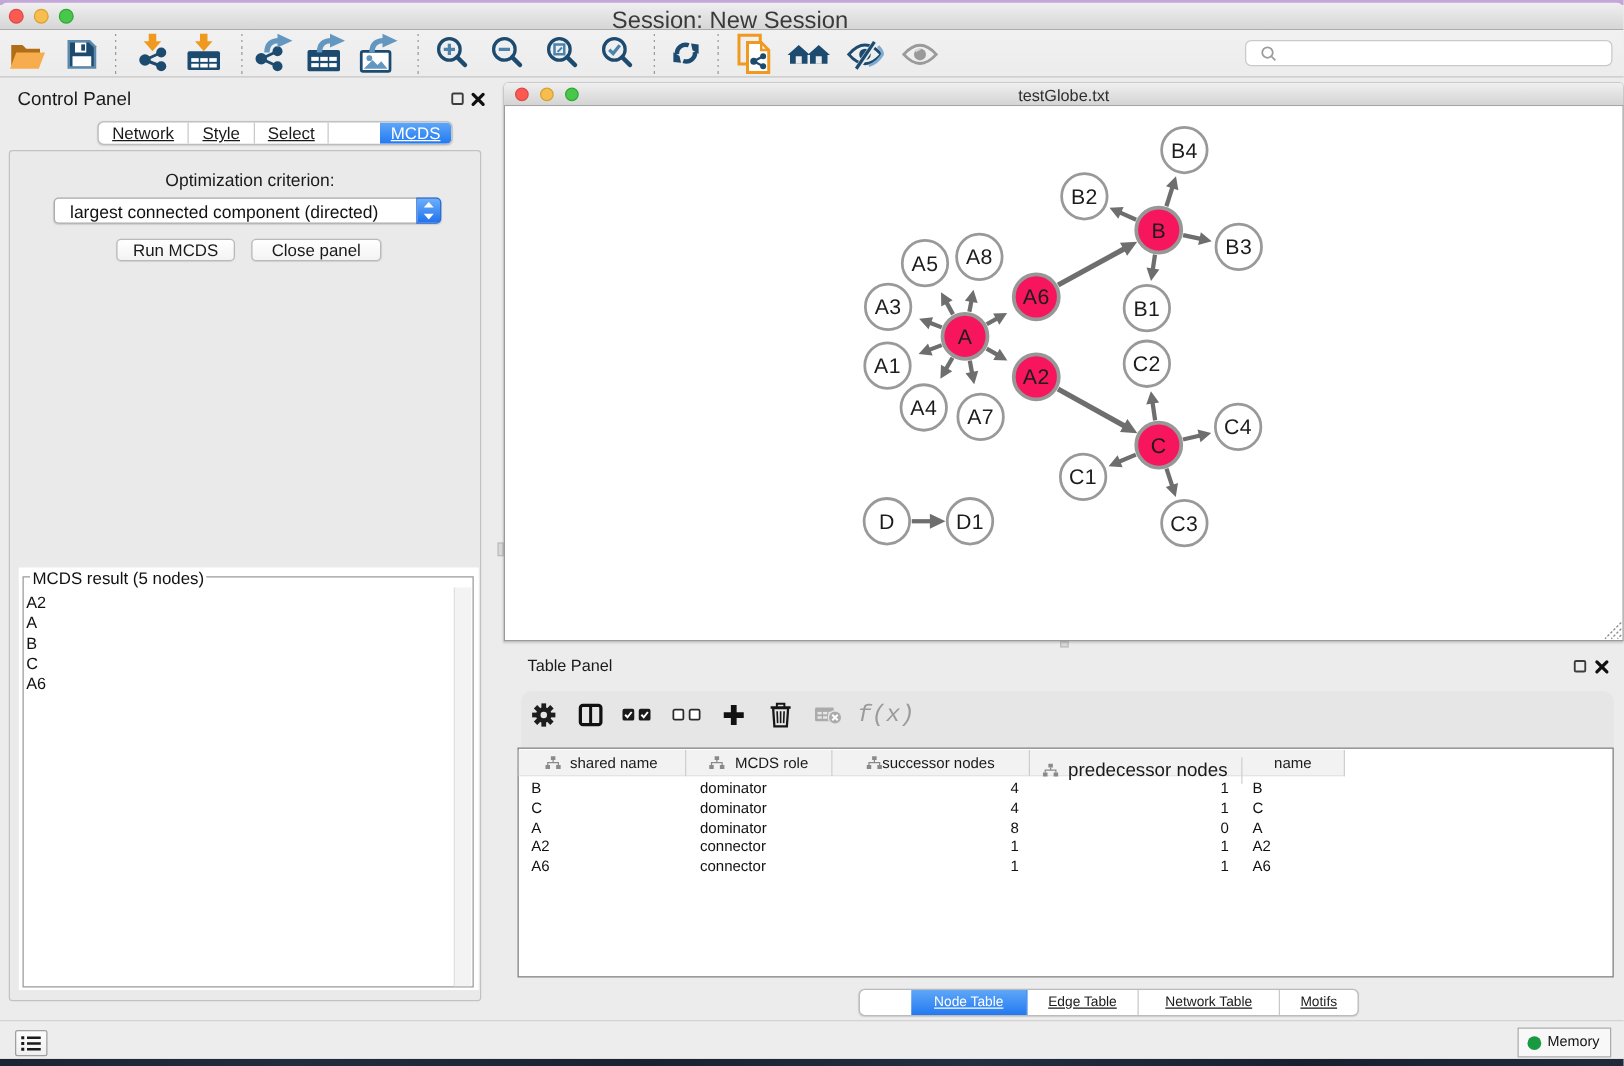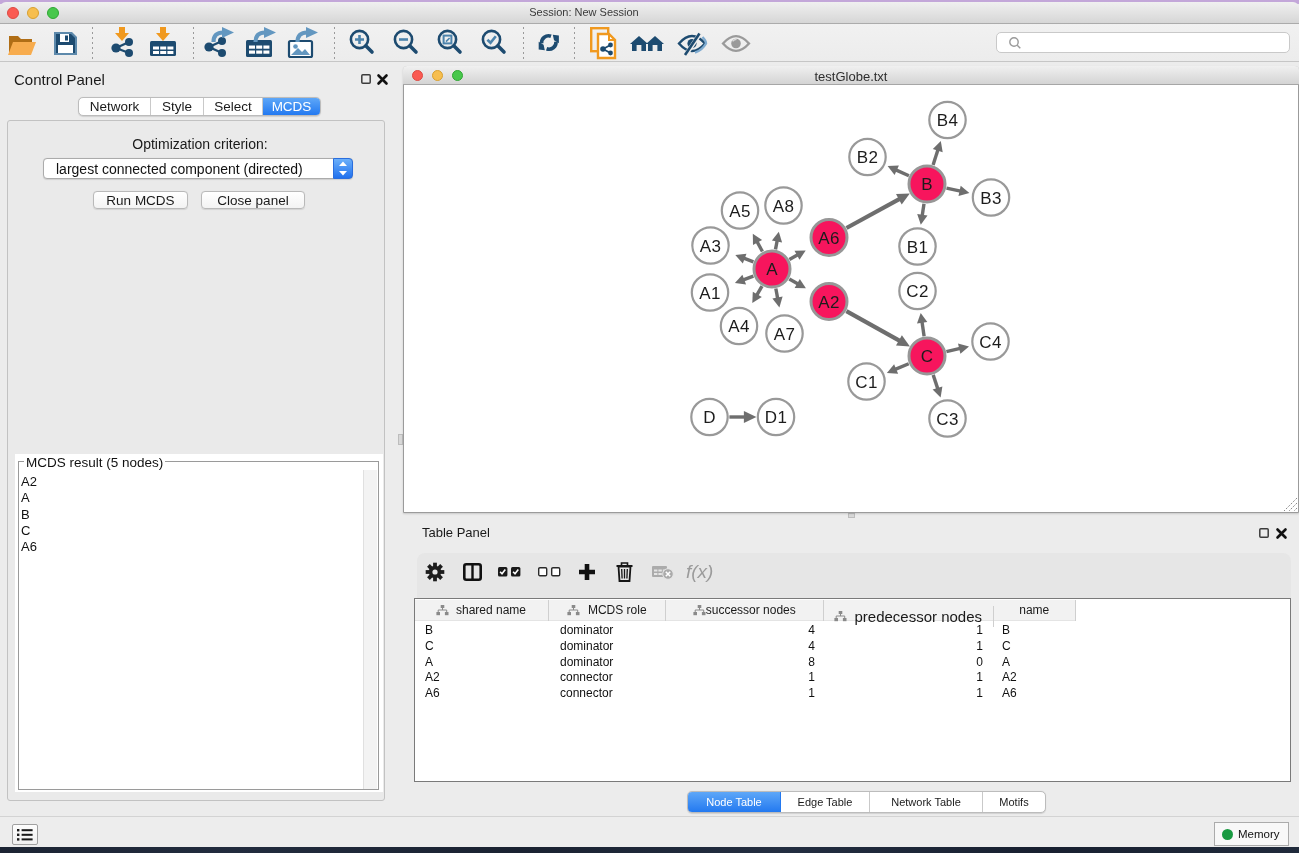--- a/index.html
+++ b/index.html
@@ -1,36 +1,36 @@
 <!DOCTYPE html>
 <html><head>
 <meta charset="utf-8">
 <style>
 * { margin:0; padding:0; box-sizing:border-box; }
 html,body { width:1299px; height:853px; overflow:hidden; }
 body { font-family:"Liberation Sans", sans-serif; background:#ececec; position:relative; }
 .abs { position:absolute; }
 svg { position:absolute; overflow:visible; }
 .seg { position:absolute; display:flex; border:1px solid #bcbcbc; border-radius:5px; background:#fff; overflow:hidden; box-shadow:0 0.5px 1px rgba(0,0,0,0.12); }
-.seg > div { display:flex; align-items:center; justify-content:center; color:#1a1a1a; border-right:1px solid #c9c9c9; }
+.seg > div { display:flex; align-items:center; justify-content:center; color:#1a1a1a; border-right:1px solid #c9c9c9;text-decoration:underline; }
 .seg > div:last-child { border-right:none; }
-.seg > div.on { background:linear-gradient(#5ea7f8,#2379f0); color:#fff; border-right-color:#2379f0; }
+.seg > div.on { background:linear-gradient(#5ea7f8,#2379f0); color:#fff; border-right-color:#2379f0;margin-left:41px; }
 .btn { position:absolute; background:linear-gradient(#ffffff,#f3f3f3); border:1px solid #b9b9b9; border-radius:4px; display:flex; align-items:center; justify-content:center; font-size:13.5px; color:#1a1a1a; box-shadow:0 0.5px 1px rgba(0,0,0,0.1); }
 </style>
 </head>
 <body>
 
 <div class="abs" style="left:0;top:0;width:1299px;height:4px;background:#c3a7d9"></div>
 <div class="abs" style="left:0;top:847px;width:1299px;height:6px;background:linear-gradient(90deg,#1c2433,#222c3e 18%,#1a2231 40%,#232e41 60%,#182030 80%,#202a3b)"></div>
 
 <div class="abs" style="left:0;top:2px;width:1299px;height:22px;border-radius:6px 6px 0 0;background:linear-gradient(#f0f0f0,#d6d6d6);border-bottom:1px solid #ababab"></div>
 <div class="abs" style="left:7px;top:7px;width:12px;height:12px;border-radius:50%;background:#fa5a52;border:1px solid #dd4a43"></div>
 <div class="abs" style="left:27px;top:7px;width:12px;height:12px;border-radius:50%;background:#f6be4f;border:1px solid #d9a02f"></div>
 <div class="abs" style="left:47px;top:7px;width:12px;height:12px;border-radius:50%;background:#48c74c;border:1px solid #2fa733"></div>
-<div class="abs" style="left:0;top:6px;width:1168px;text-align:center;font-size:11px;color:#3a3a3a">Session: New Session</div>
+<div class="abs" style="left:0;top:6px;width:1168px;text-align:center;font-size:19px;color:#3a3a3a">Session: New Session</div>
 
 <div class="abs" style="left:0;top:24px;width:1299px;height:38px;background:linear-gradient(#f1f1f1,#ececec);border-bottom:1px solid #c6c6c6"></div>
 <svg style="left:7px;top:31px" width="30" height="26" viewBox="0 0 30 26">
     <path d="M2,5 L11,5 L14,8 L25,8 L25,21 L2,21 Z" fill="#b06e16"></path>
     <path d="M6,11 L29,11 L24,24 L1,24 Z" fill="#f7ac4e"></path>
   </svg>
 <svg style="left:52px;top:30px" width="27" height="27" viewBox="0 0 27 27">
     <path d="M2,2 L20,2 L25,7 L25,25 L2,25 Z" fill="#5d89ab"></path>
     <path d="M4,4 L19,4 L23,8 L23,23 L4,23 Z" fill="#1d4b70"></path>
     <rect x="8" y="4" width="9" height="8" fill="#ffffff"></rect>
@@ -363,21 +363,21 @@
       <rect x="2" y="4.5" width="3.4" height="2"></rect>
       <rect x="6.4" y="4.5" width="3.4" height="2"></rect>
       <rect x="10.8" y="4.5" width="3.4" height="2"></rect>
       <rect x="2" y="8" width="3.4" height="2"></rect>
       <rect x="6.4" y="8" width="3.4" height="2"></rect>
       <rect x="10.8" y="8" width="3.4" height="2"></rect>
     </g>
     <circle cx="16" cy="9" r="5.3" fill="#ababab" stroke="#e6e6e6" stroke-width="1"></circle>
     <path d="M13.8,6.8 L18.2,11.2 M18.2,6.8 L13.8,11.2" stroke="#fff" stroke-width="1.6"></path>
   </svg>
-<div class="abs" style="left:686px;top:561px;font-family:Liberation Sans, sans-serif;font-style:italic;font-size:19px;color:#9b9b9b">f(x)</div>
+<div class="abs" style="left:686px;top:561px;font-family:Liberation Mono, monospace;font-style:italic;font-size:19px;color:#9b9b9b">f(x)</div>
 
 <div class="abs" style="left:414px;top:598px;width:877px;height:184px;background:#fff;border:1.5px solid #7a7a7a"></div>
 <div class="abs" style="left:415px;top:599.5px;width:660.5px;height:21px;background:#f2f2f2;border-bottom:1px solid #e4e4e4"></div>
 <div class="abs" style="left:414.5px;top:599.5px;width:134.0px;height:21px;border-right:1px solid #cfcfcf;display:flex;align-items:center;justify-content:center;gap:7px;font-size:12px;color:#1a1a1a">
     <svg width="13" height="11" viewBox="0 0 13 11" style="position:static">
       <g fill="#8a8a8a">
         <rect x="4.7" y="0" width="3.6" height="3"></rect>
         <rect x="0.4" y="7" width="3.6" height="3.2"></rect>
         <rect x="8.9" y="7" width="3.6" height="3.2"></rect>
       </g>

